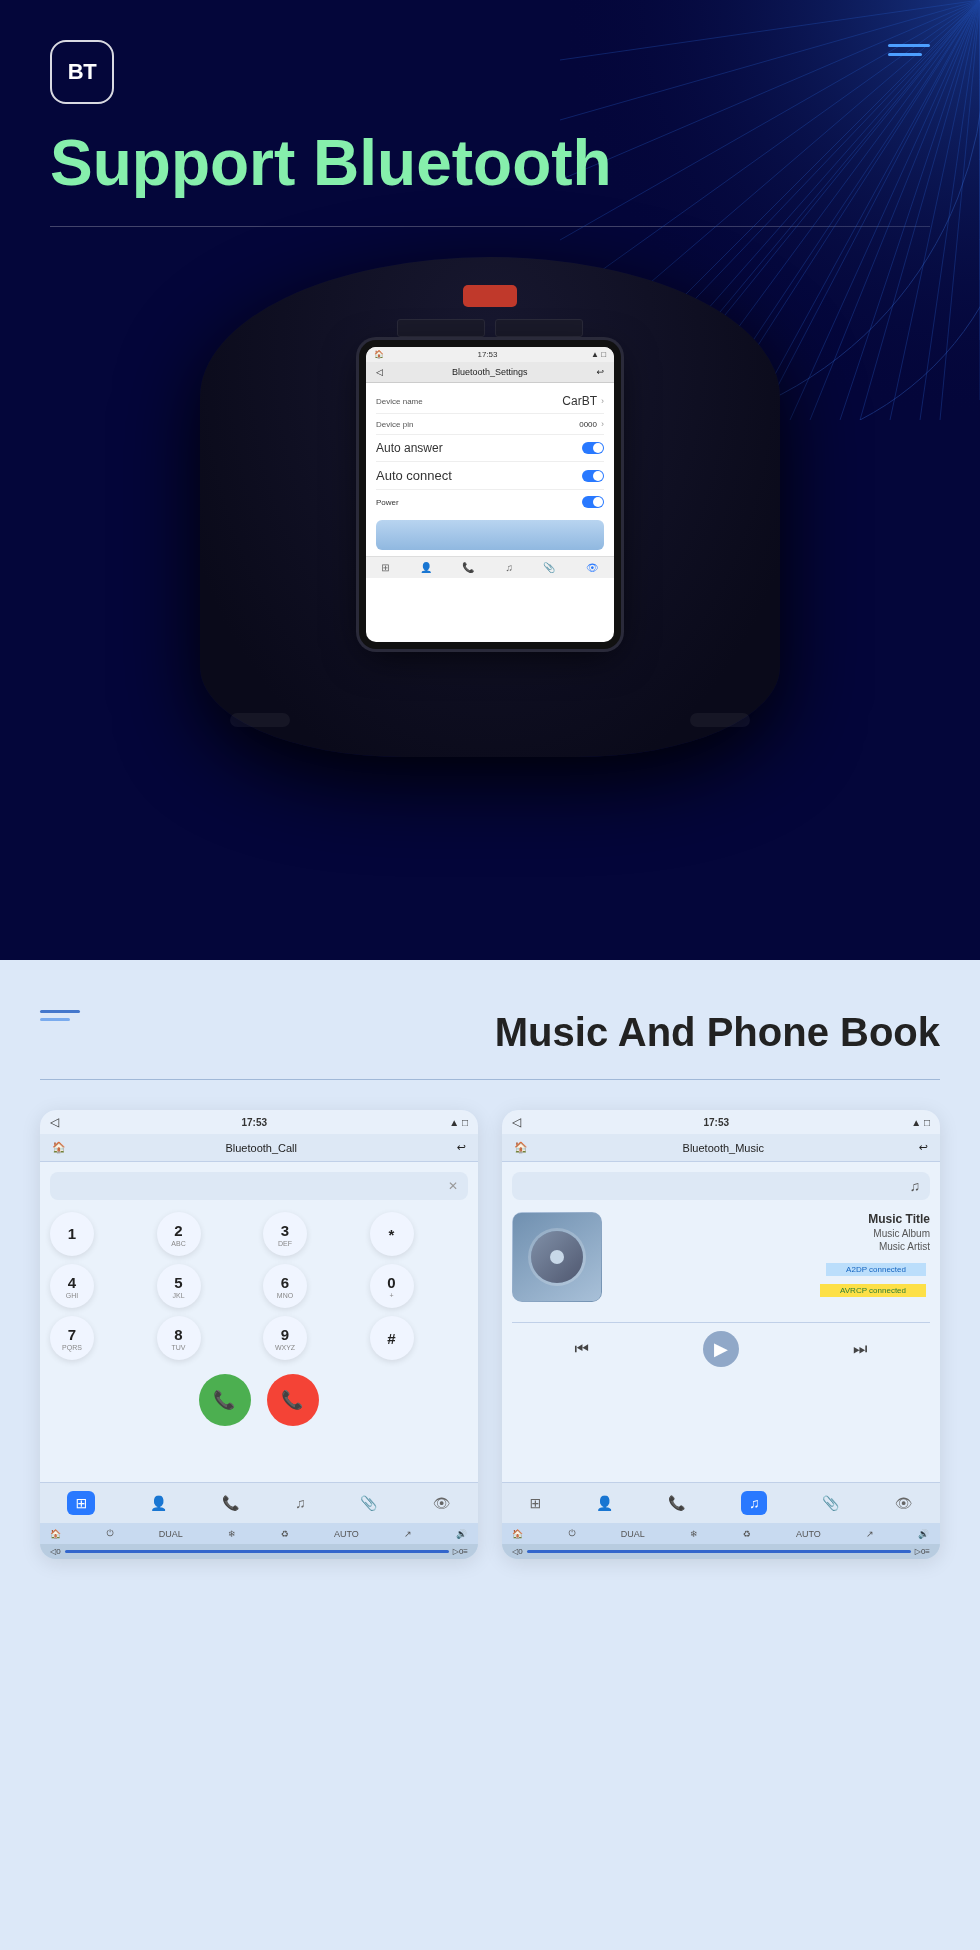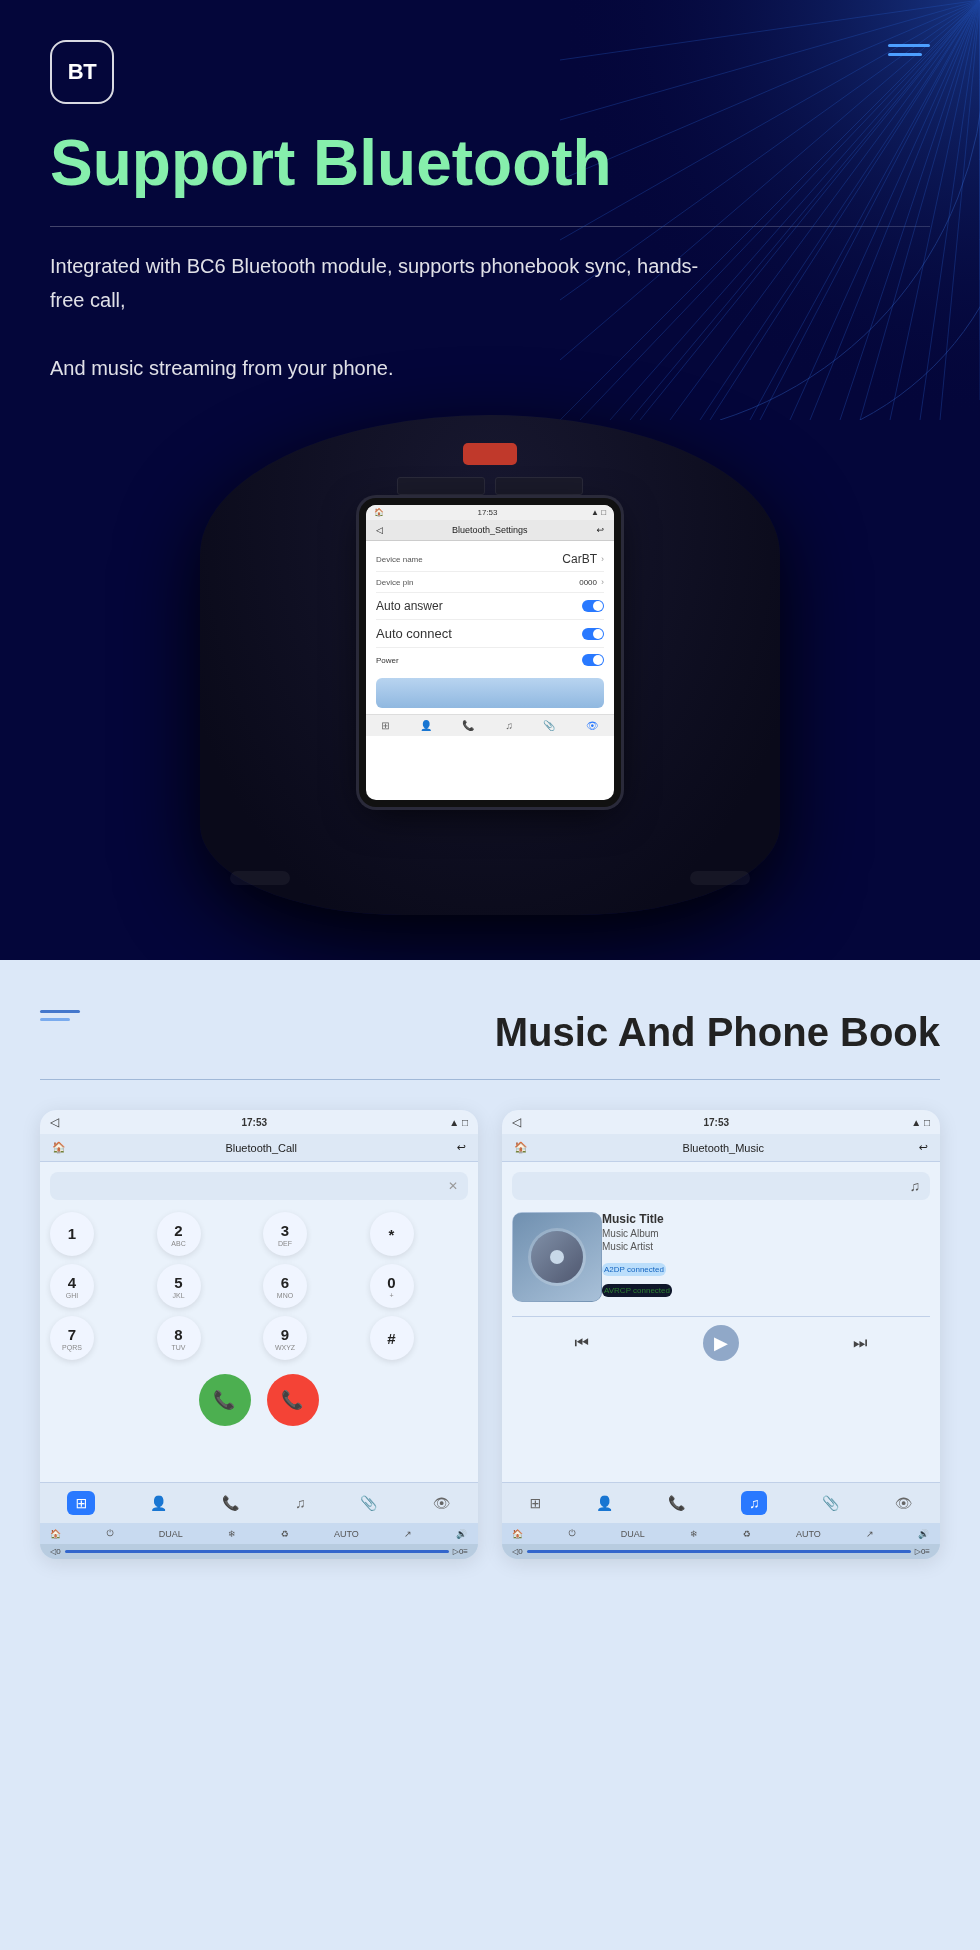--- a/index.html
+++ b/index.html
@@ -274,22 +274,23 @@
       padding: 6px 10px;
       display: flex;
       align-items: center;
       justify-content: flex-end;
       margin-bottom: 12px;
       height: 28px;
     }
 
     .music-info-row {
       display: flex;
-      gap: 0;
-      margin-bottom: 14px;
+      gap: 30px;
+      margin-bottom: 20px;
+      text-align: right;
     }
 
     .album-art {
       width: 90px; height: 90px;
       border-radius: 10px;
       background: linear-gradient(135deg, #b0c4de, #7090b0);
       display: flex;
       align-items: center;
       justify-content: center;
       position: relative;
@@ -297,28 +298,28 @@
       flex-shrink: 0;
     }
 
     .music-text { flex: 1; }
     .music-title { font-size: 12px; font-weight: 600; color: #333; margin-bottom: 2px; }
     .music-album { font-size: 10px; color: #555; margin-bottom: 2px; }
     .music-artist { font-size: 10px; color: #555; margin-bottom: 6px; }
 
     .music-badge {
       display: inline-block;
-      padding: 2px 2px;
-      border-radius: 6px;
+      padding: 2px 20px;
+      border-radius: 0;
       font-size: 8px;
       margin-right: 4px;
       margin-bottom: 3px;
     }
     .badge-blue { background: #bbdefb; color: #1565c0; }
-    .badge-green { background: #0f172a; color: #2e7d32; }
+    .badge-green { background: #fde047; color: #2e7d32; }
 
     .music-controls {
       display: flex;
       align-items: center;
       justify-content: space-around;
       padding: 8px 0;
       border-top: 1px solid #c0d0e8;
       margin-top: 8px;
     }
 
@@ -401,25 +402,20 @@
 
   <div class="hamburger">
     <span></span>
     <span></span>
   </div>
 
   <h1 class="hero-title">Support Bluetooth</h1>
 
   <hr class="hero-divider">
 
-  <p class="hero-desc">
-    <span>Integrated with BC6 Bluetooth module, supports phonebook sync, hands-free call,</span>
-    <br><br>
-    <span>And music streaming from your phone.</span>
-  </p>
 
   <div class="car-container">
     <div style="position:relative; width:580px; height:500px;">
 
       <div style="position:absolute; top:0; left:0; width:100%; height:100%;
                   background: radial-gradient(ellipse at 50% 20%, #181830 0%, #0a0a1a 80%);
                   border-radius: 50% 50% 35% 35% / 28% 28% 18% 18%;
                   box-shadow: 0 25px 80px rgba(0,0,0,0.9);">
       </div>
 

